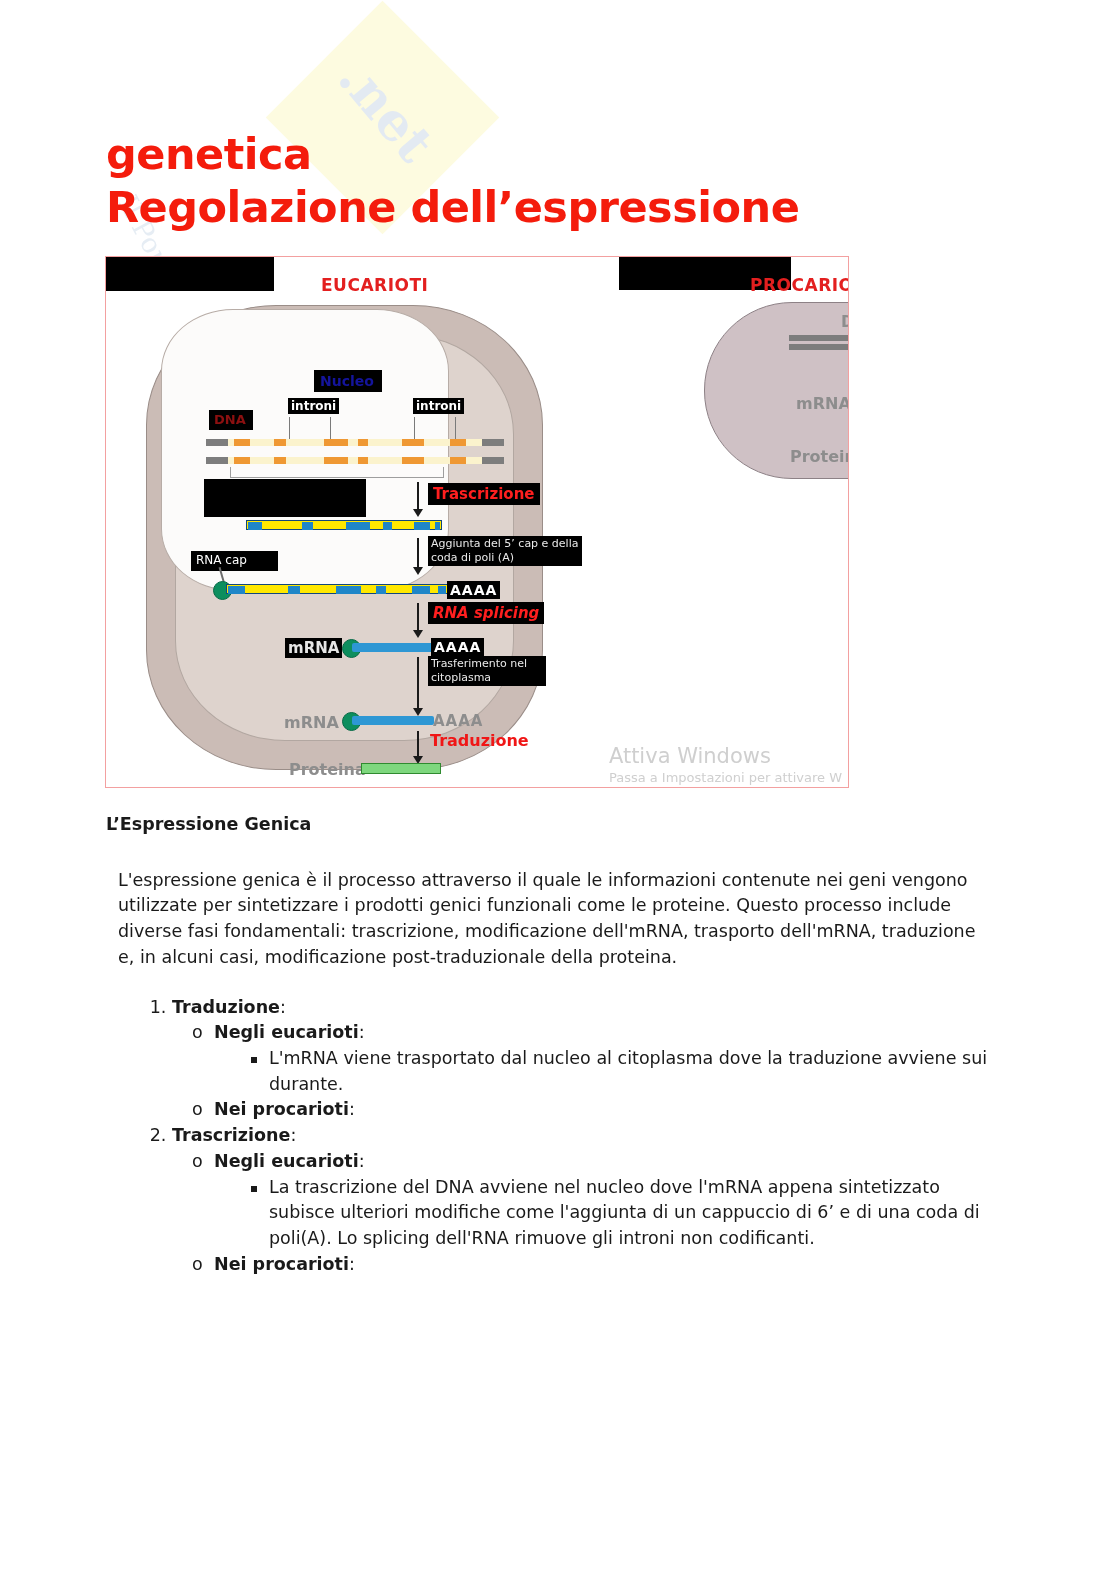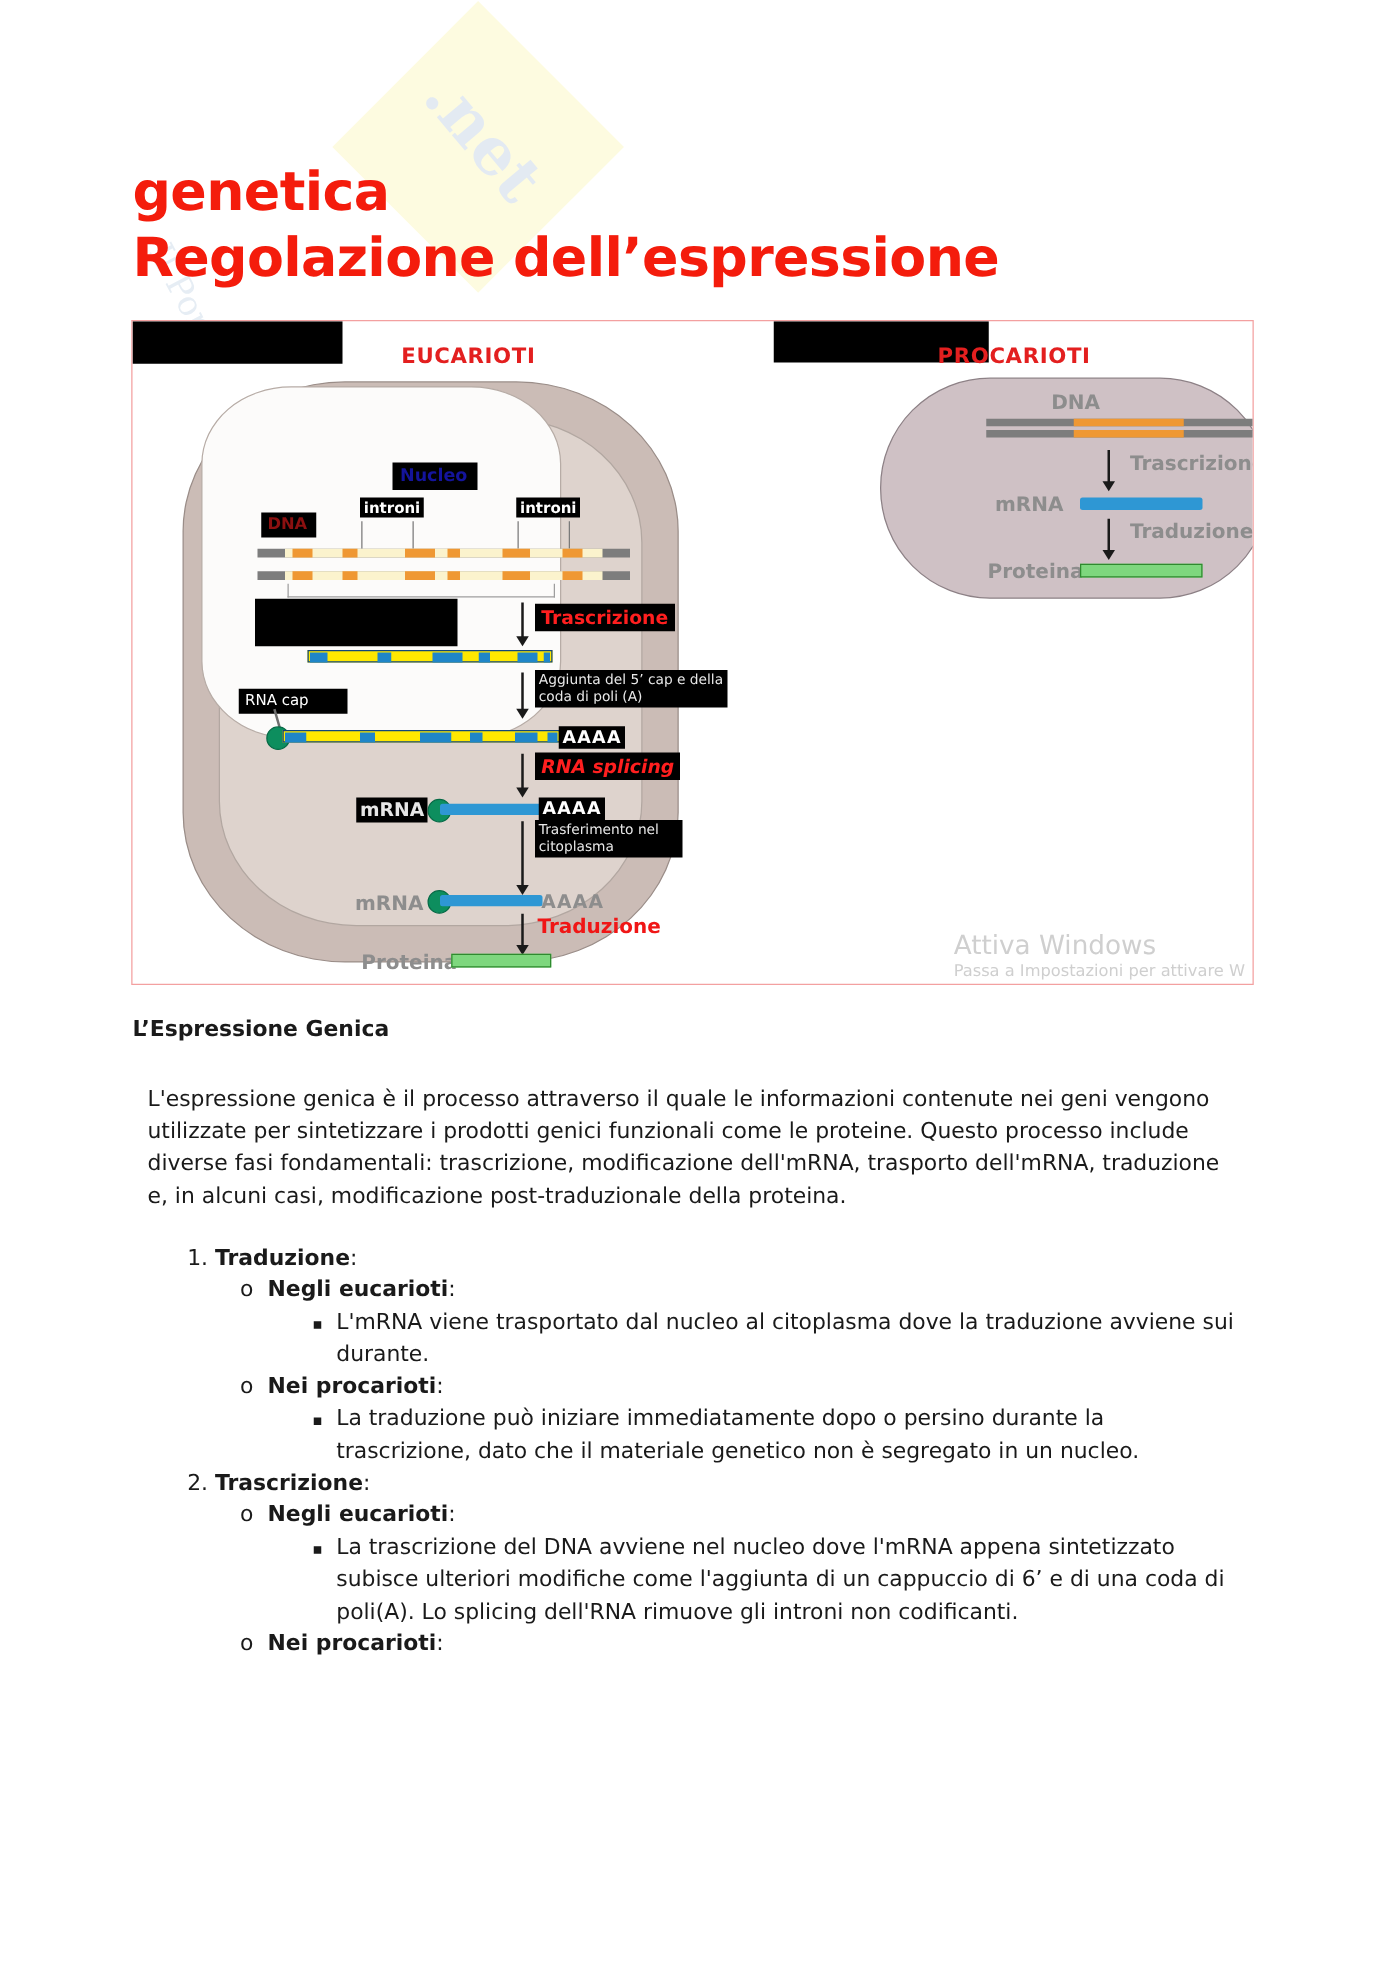--- a/index.html
+++ b/index.html
@@ -78,21 +78,21 @@
     font-size: 43px;
     line-height: 1.23;
     letter-spacing: -0.5px;
   }
 
   
   #figure {
     position: absolute;
     left: 105px;
     top: 256px;
-    width: 898px;
+    width: 744px;
     height: 532px;
     border: 1.5px solid #f3a0a0;
     background: #ffffff;
     box-sizing: border-box;
     overflow: hidden;
   }
   .redact {
     position: absolute;
     background: #000000;
   }
@@ -462,23 +462,20 @@
         <span class="b">Traduzione</span><span>:</span>
         <ol class="lvl2">
           <li>
             <span class="b">Negli eucarioti</span><span>:</span>
             <ul class="lvl3">
               <li>L'mRNA viene trasportato dal nucleo al citoplasma dove la traduzione avviene sui durante.</li>
             </ul>
           </li>
           <li>
             <span class="b">Nei procarioti</span><span>:</span>
-            <ul class="lvl3">
-              <li>La traduzione può iniziare immediatamente dopo o persino durante la trascrizione, dato che il materiale genetico non è segregato in un nucleo.</li>
-            </ul>
           </li>
         </ol>
       </li>
       <li>
         <span class="b">Trascrizione</span><span>:</span>
         <ol class="lvl2">
           <li>
             <span class="b">Negli eucarioti</span><span>:</span>
             <ul class="lvl3">
               <li>La trascrizione del DNA avviene nel nucleo dove l'mRNA appena sintetizzato subisce ulteriori modifiche come l'aggiunta di un cappuccio di 6’ e di una coda di poli(A). Lo splicing dell'RNA rimuove gli introni non codificanti.</li>

